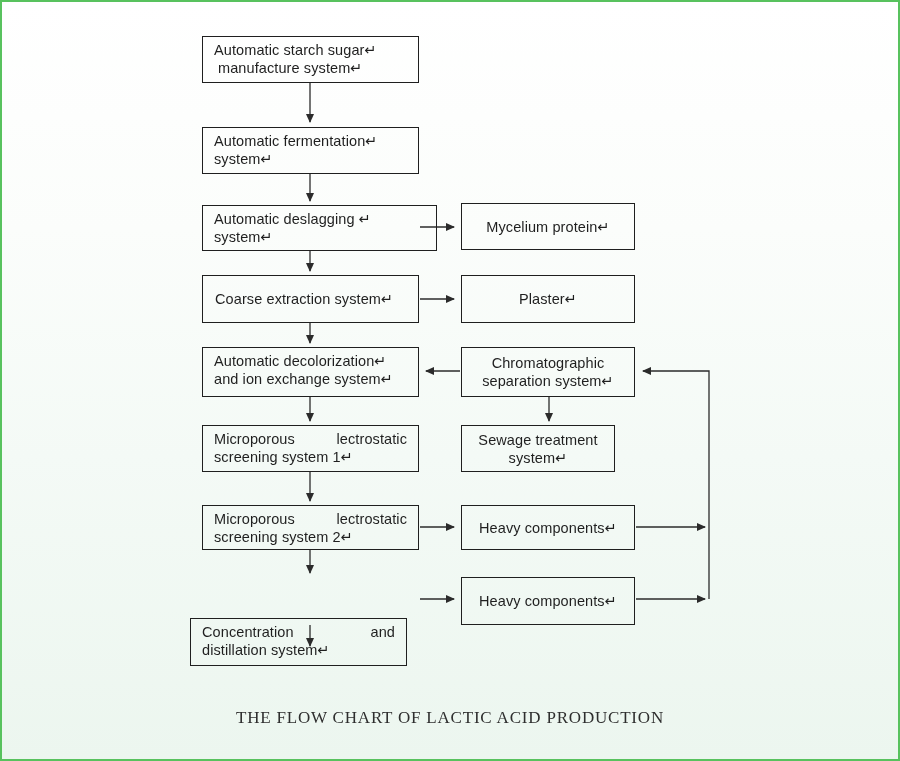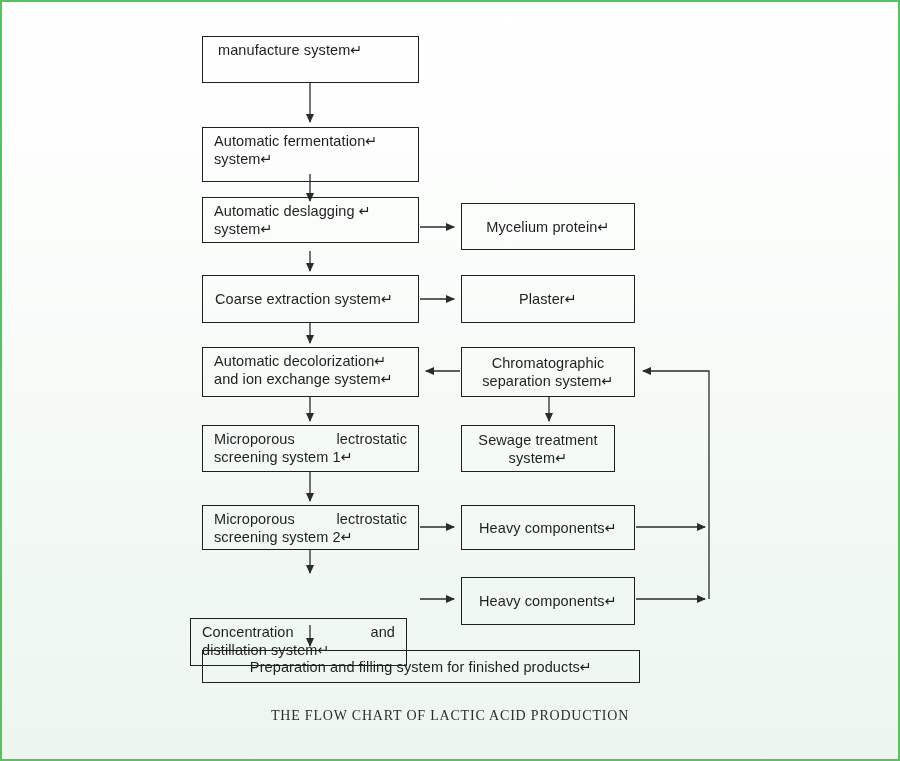--- a/index.html
+++ b/index.html
@@ -31,21 +31,21 @@
     padding:8px 6px;
   }
   .just { padding:4px 11px 0 11px; }
   .just .row1 { display:flex; justify-content:space-between;text-align:center; }
   .wide-ctr { display:flex; align-items:center; justify-content:center; text-align:center; }
   .caption {
     position:absolute; left:0; right:0; top:706;
     top:706px;
     text-align:center;
     font-family:"Liberation Serif","DejaVu Serif",serif;
-    font-size:14px;
+    font-size:17px;
     letter-spacing:0.8px;
     color:#2e2e2e;
   }
 </style>
 </head>
 <body>
 
 <div class="page">
 
   <svg class="edges" width="900" height="761" viewBox="0 0 900 761">
@@ -69,29 +69,30 @@
       <line x1="547" y1="395" x2="547" y2="419" marker-end="url(#ah)"></line>
       <line x1="418" y1="525" x2="452" y2="525" marker-end="url(#ah)"></line>
       <line x1="418" y1="597" x2="452" y2="597" marker-end="url(#ah)"></line>
       <line x1="634" y1="525" x2="703" y2="525" marker-end="url(#ah)"></line>
       <line x1="634" y1="597" x2="703" y2="597" marker-end="url(#ah)"></line>
       <path d="M707,597 L707,369 L641,369" marker-end="url(#ah)"></path>
     </g>
   </svg>
 
   <div class="node tl" style="left:200px; top:34px; width:217px; height:47px;">
+    <div>Automatic starch sugar↵</div>
     <div style="padding-left:4px;">manufacture system↵</div>
   </div>
 
-  <div class="node tl" style="left:200px; top:125px; width:217px; height:55px;">
+  <div class="node tl" style="left:200px; top:125px; width:217px; height:47px;">
     <div>Automatic fermentation↵</div>
     <div>system↵</div>
   </div>
 
-  <div class="node tl" style="left:200px; top:195px; width:217px; height:46px;">
+  <div class="node tl" style="left:200px; top:203px; width:235px; height:46px;">
     <div>Automatic deslagging ↵</div>
     <div>system↵</div>
   </div>
 
   <div class="node vctr" style="left:200px; top:273px; width:217px; height:48px;">
     <div>Coarse extraction system↵</div>
   </div>
 
   <div class="node tl" style="left:200px; top:345px; width:217px; height:50px;">
     <div>Automatic decolorization↵</div>
@@ -115,23 +116,20 @@
   </div>
 
   <div class="node just" style="left:188px; top:575px; width:217px; height:48px;margin-top:41px;">
     <div class="row1">
       <span>Concentration</span>
       <span>and</span>
     </div>
     <div>distillation system↵</div>
   </div>
 
-  <div class="node wide-ctr" style="left:200px; top:648px; width:438px; height:33px;">
-    <div>Preparation and filling system for finished products↵</div>
-  </div>
 
   <div class="node ctr" style="left:459px; top:201px; width:174px; height:47px;">
     <div>Mycelium protein↵</div>
   </div>
 
   <div class="node ctr" style="left:459px; top:273px; width:174px; height:48px;">
     <div>Plaster↵</div>
   </div>
 
   <div class="node ctr" style="left:459px; top:345px; width:174px; height:50px;">

